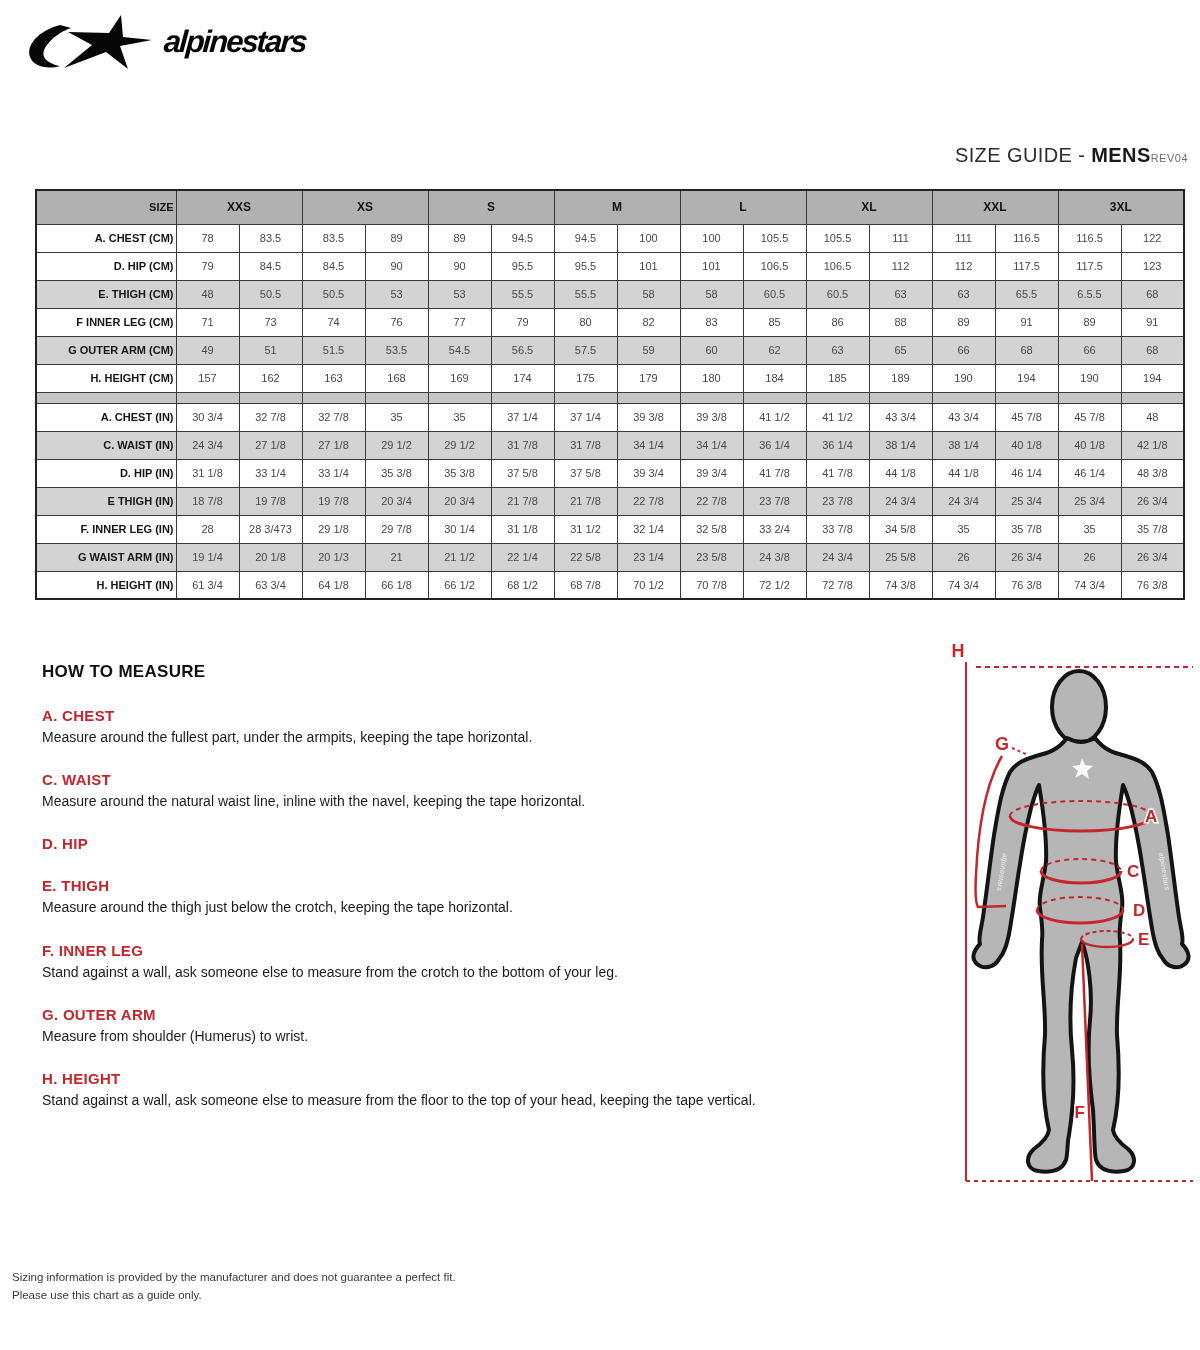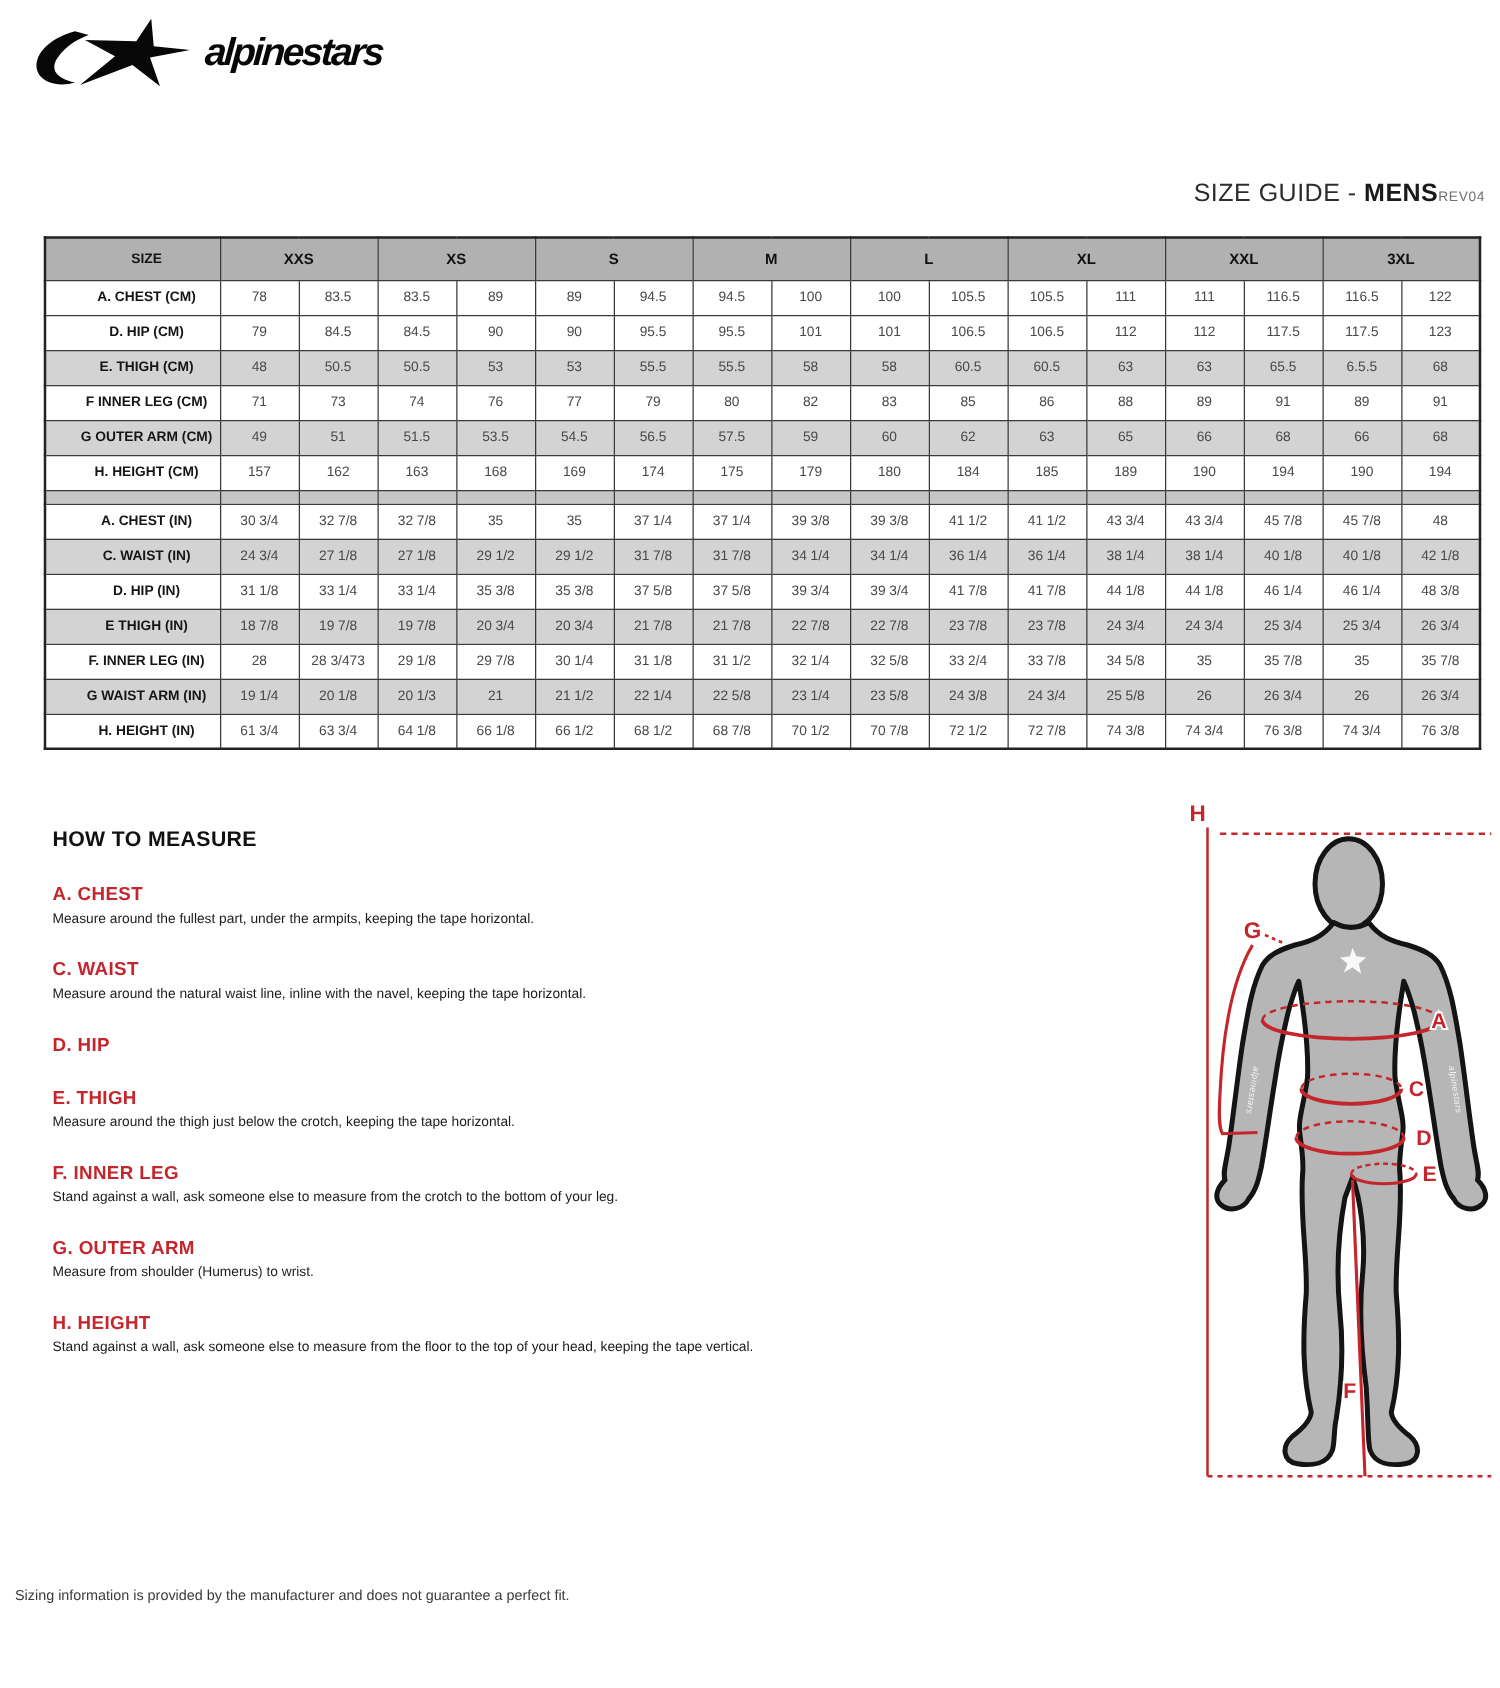--- a/index.html
+++ b/index.html
@@ -16,30 +16,30 @@
   .titlebar { position:absolute; left:60px; right:12px; top:144px; display:flex; justify-content:flex-end; align-items:baseline; }
   .page-title { font-size:20px; color:#2d2d2d; letter-spacing:.4px; font-weight:normal; }
   .page-title b { font-weight:bold; color:#1a1a1a; }
   .rev { font-size:11px; color:#6e6e6e; letter-spacing:.5px; }
 
   
   .tablewrap { position:absolute; left:35px; top:189px; width:1150px; }
   table.size-table { width:100%; border-collapse:collapse; table-layout:fixed; border:2px solid #222; }
   table.size-table td { border:1px solid #3a3a3a; height:28px; font-size:11px; text-align:center; color:#484848; padding:0 2px; }
   table.size-table td.size-head { height:34px; background:#b1b1b1; font-weight:bold; font-size:12px; color:#111; }
-  table.size-table td.lbl { text-align:center; padding-left:24px; font-weight:bold; font-size:11px; color:#151515; }
+  table.size-table td.lbl { text-align:right; padding-left:24px; font-weight:bold; font-size:11px; color:#151515; }
   table.size-table tr.white td { background:#ffffff; }
   table.size-table tr.gray td { background:#d3d3d3; }
   table.size-table tr.seprow td { height:11px; background:#c6c6c6; }
 
   
   .measure { position:absolute; left:42px; top:662px; width:872px; }
   .measure h2 { font-size:17px; font-weight:bold; color:#111; letter-spacing:.3px; }
   .m-head { color:#c4262c; font-weight:bold; font-size:15px; letter-spacing:.3px; margin-top:25px; }
-  .m-text { font-size:11px; color:#1c1c1c; margin-top:4px; line-height:1.3; }
+  .m-text { font-size:14px; color:#1c1c1c; margin-top:4px; line-height:1.3; }
 
   
   .diagram { position:absolute; left:930px; top:640px; width:270px; height:545px; }
   .diagram svg { display:block; width:270px; height:545px; }
   .dg-label { font-family:"Liberation Sans","DejaVu Sans",sans-serif; font-weight:bold; fill:#c4262c; paint-order:stroke; stroke:#ffffff; stroke-width:3px; }
   .arm-text { font-family:"Liberation Sans","DejaVu Sans",sans-serif; fill:#ffffff; opacity:.85; font-size:7px; font-style:italic; letter-spacing:.4px; }
 
   
   .footer { position:absolute; left:12px; top:1268px; font-size:11.5px; color:#3a3a3a; line-height:1.6; }
 </style>
@@ -466,15 +466,16 @@
       <text class="dg-label" x="215" y="182" font-size="17">A</text>
       <text class="dg-label" x="197" y="237" font-size="17">C</text>
       <text class="dg-label" x="203" y="276" font-size="17">D</text>
       <text class="dg-label" x="208" y="305" font-size="17">E</text>
       <text class="dg-label" x="155" y="478" font-size="17" text-anchor="end">F</text>
     </svg>
   </div>
 
   <div class="footer">
     <div>Sizing information is provided by the manufacturer and does not guarantee a perfect fit.</div>
+    <div>Please use this chart as a guide only.</div>
   </div>
 
 </div>
 
 </body></html>

